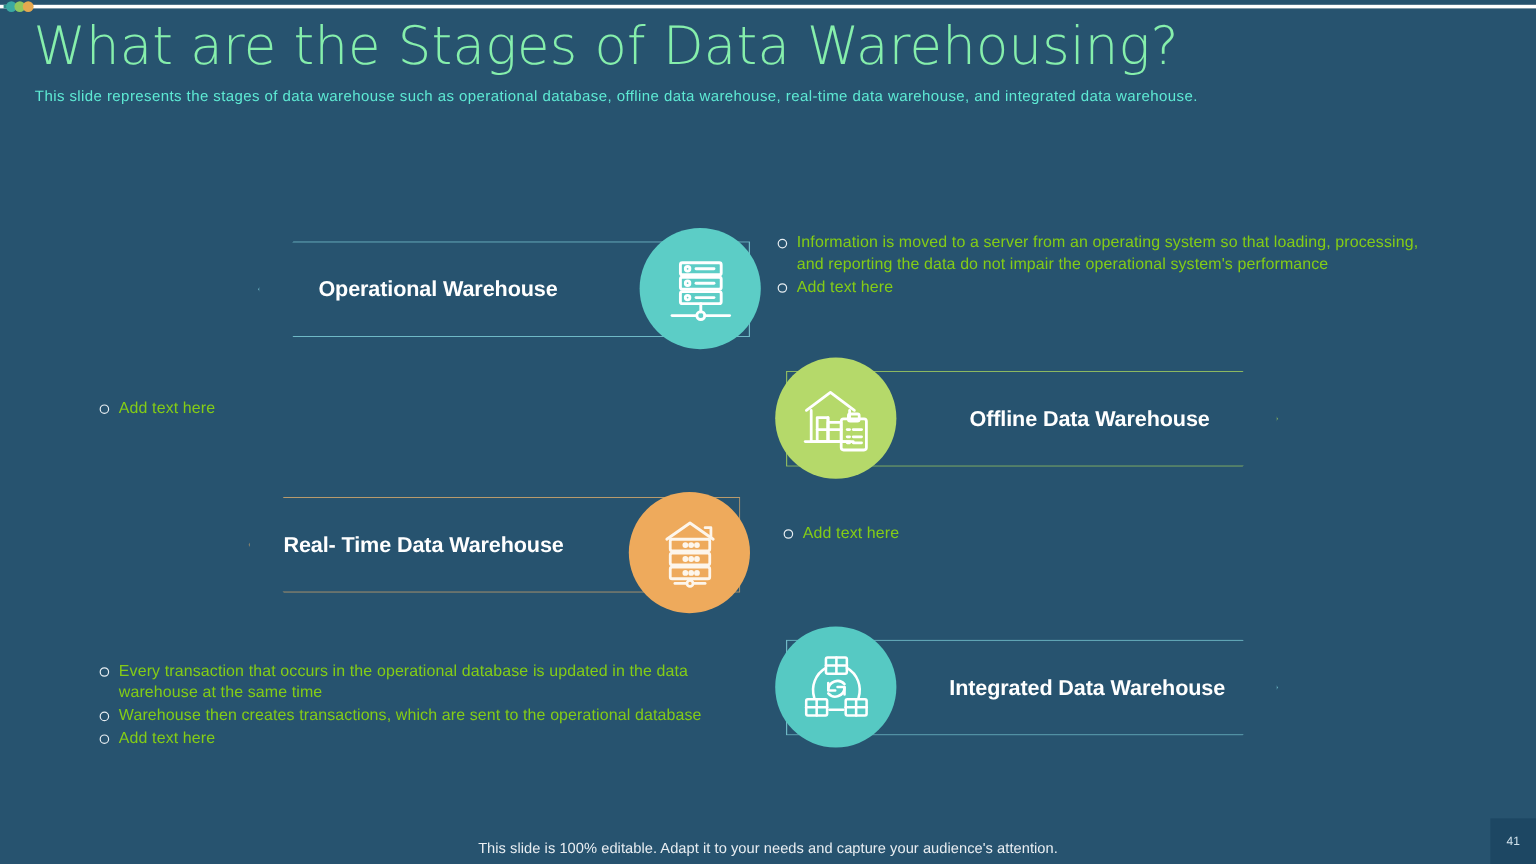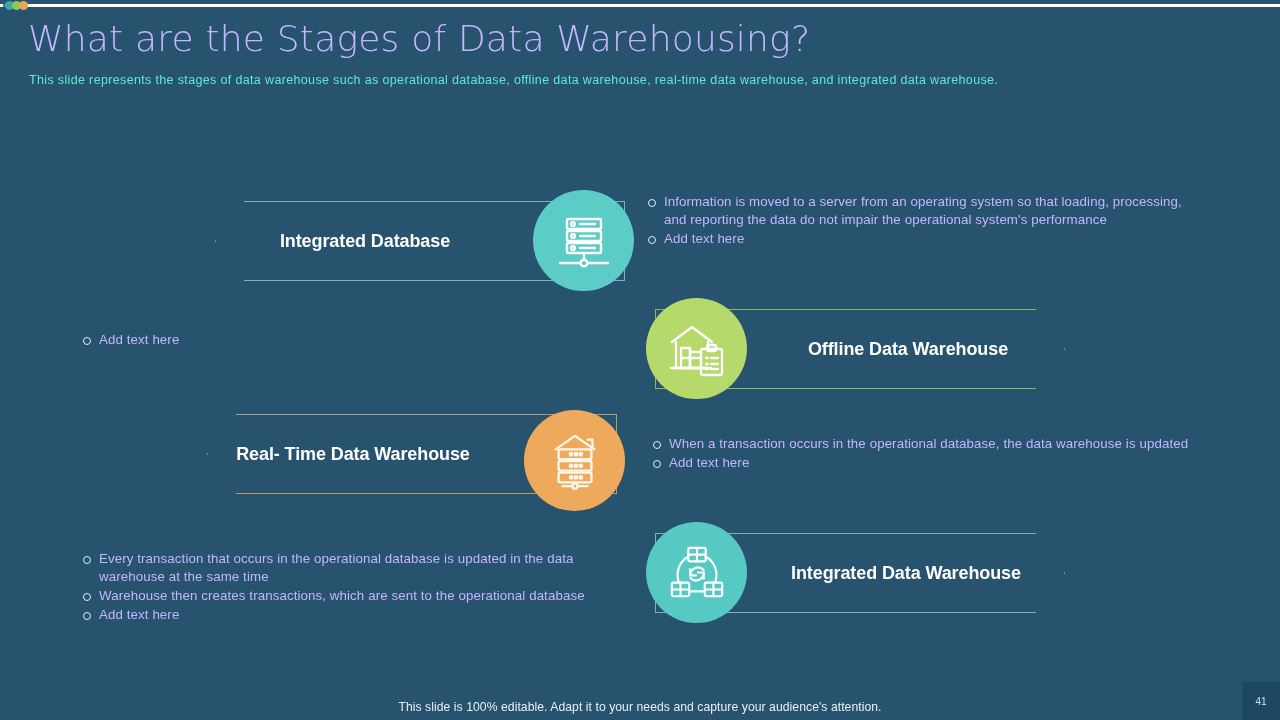--- a/index.html
+++ b/index.html
@@ -25,22 +25,22 @@
   .dot-cluster .d1 { left:2px;  background:#3aa9a2; }
   .dot-cluster .d2 { left:9px;  background:#8fc75e; }
   .dot-cluster .d3 { left:16px; background:#e5a84f; }
   .dot-cluster .tail {
     position:absolute; top:3px; left:0; width:4px; height:3px; background:#2a8f8a;
   }
 
   
   .page-title {
     position:absolute; left:28px; top:12px;
-    font-size:36px; font-weight:300; letter-spacing:0.2px;
-    color:#c4b5fd; line-height:54px; white-space:nowrap;
+    font-size:44px; font-weight:300; letter-spacing:0.2px;
+    color:#86efac; line-height:54px; white-space:nowrap;
     font-family:"DejaVu Sans", sans-serif;
   }
   .page-subtitle {
     position:absolute; left:29px; top:73px;
     font-size:12.5px; font-weight:400; color:#5eead4;
     letter-spacing:0.35px; white-space:nowrap;
   }
 
   
   .stage { position:absolute; }
@@ -69,21 +69,21 @@
   .circle {
     position:absolute; border-radius:50%;
     display:flex; align-items:center; justify-content:center;
   }
 
   
   .bullets { position:absolute; }
   .bullets li {
     list-style:none; position:relative;
     padding-left:19px; margin-bottom:1px;
-    font-size:13.3px; line-height:18px; color:#c4b5fd;
+    font-size:13.3px; line-height:18px; color:#84cc16;
     letter-spacing:0.1px;
   }
   .bullets li:before {
     content:""; position:absolute; left:3px; top:6px;
     width:6px; height:6px; border-radius:50%;
     border:1px solid #e8eef2;
   }
 
   
   .footer-note {
@@ -110,21 +110,21 @@
   <div class="d d2"></div>
   <div class="d d3"></div>
 </div>
 
 <div class="page-title">What are the Stages of Data Warehousing?</div>
 <div class="page-subtitle">This slide represents the stages of data warehouse such as operational database, offline data warehouse, real-time data warehouse, and integrated data warehouse.</div>
 
 <div class="stage">
 
   <div class="chev left" style="left:215px; top:201px; width:410px; border-color:#6fb9c6;">
-    <div class="label" style="padding-right:110px;">Integrated Database</div>
+    <div class="label" style="padding-right:110px;">Operational Warehouse</div>
   </div>
 
   <div class="circle" style="left:533px; top:190px; width:101px; height:101px; background:#5ccdc6;">
     <svg width="62" height="62" viewBox="0 0 62 62">
       <g fill="none" stroke="#ffffff" stroke-width="2.4" stroke-linecap="round" stroke-linejoin="round">
         <rect x="14" y="9" width="34" height="10" rx="1.6"></rect>
         <rect x="14" y="21" width="34" height="10" rx="1.6"></rect>
         <rect x="14" y="33" width="34" height="10" rx="1.6"></rect>
         <circle cx="20" cy="14" r="1.9"></circle>
         <circle cx="20" cy="26" r="1.9"></circle>
@@ -204,21 +204,20 @@
           <circle cx="32" cy="48" r="1.3"></circle>
           <circle cx="37" cy="48" r="1.3"></circle>
         <circle cx="31" cy="57" r="2.6"></circle>
         <line x1="18" y1="57" x2="28" y2="57"></line>
         <line x1="34" y1="57" x2="44" y2="57"></line>
       </g>
     </svg>
   </div>
 
   <ul class="bullets" style="left:650px; top:435px; width:545px;">
-    <li>When a transaction occurs in the operational database, the data warehouse is updated</li>
     <li>Add text here</li>
   </ul>
 </div>
 
 <div class="stage">
 
   <div class="chev right" style="left:655px; top:533px; width:410px; border-color:#6fb9c6;">
     <div class="label" style="padding-left:92px;">Integrated Data Warehouse</div>
   </div>
 

